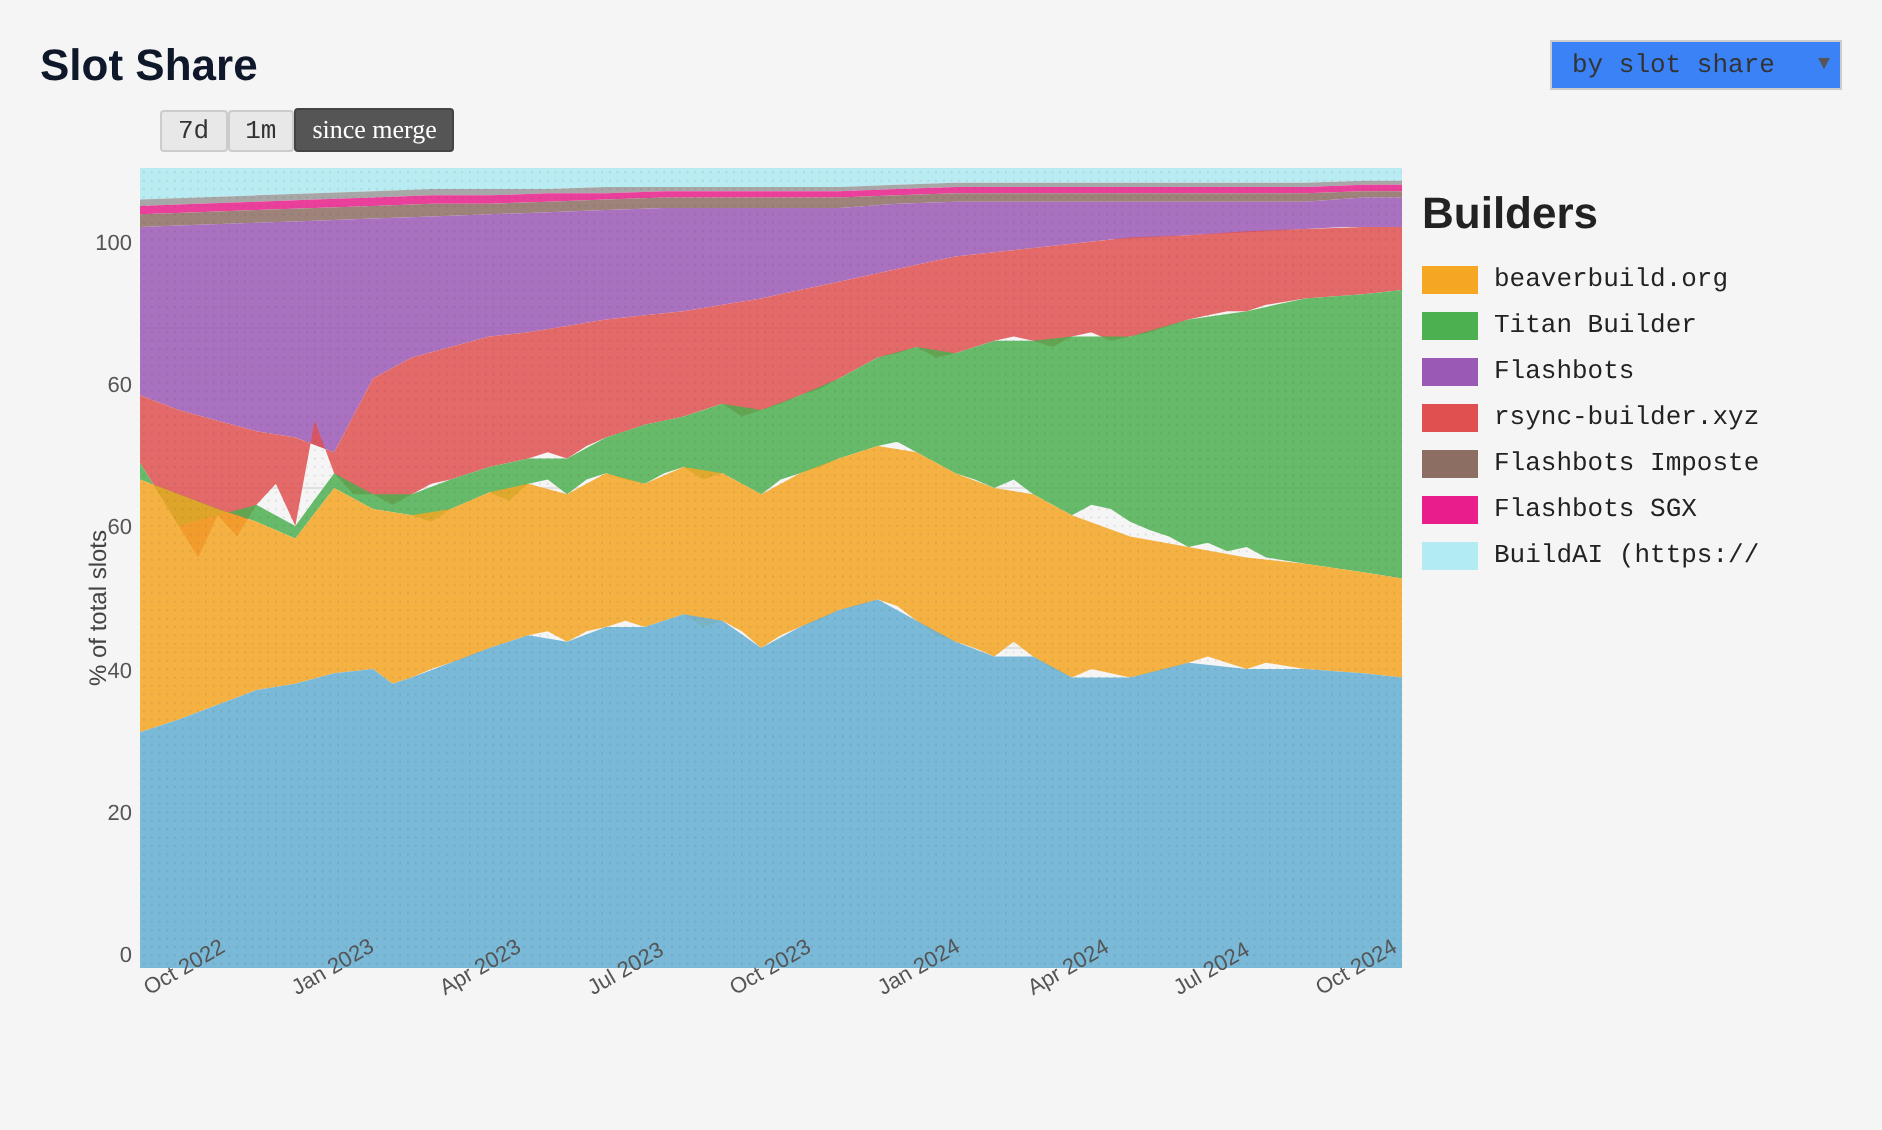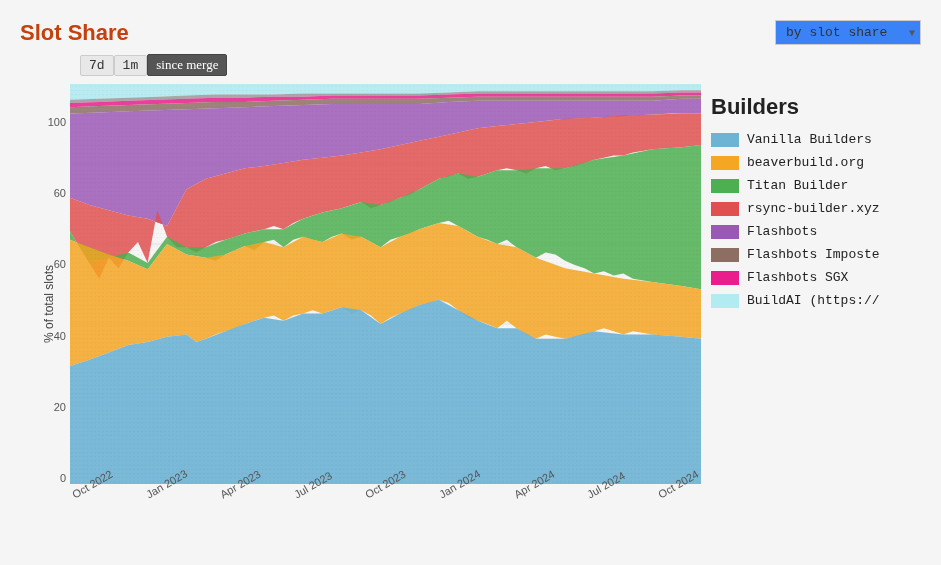--- a/index.html
+++ b/index.html
@@ -14,21 +14,21 @@
     .container {
       width: 941px;
       height: 565px;
       background: #f5f5f5;
       padding: 20px 10px 10px 20px;
       position: relative;
     }
     .title {
       font-size: 22px;
       font-weight: bold;
-      color: #c2410c;
+      color: #0f172a;
       margin-bottom: 8px;
       font-family: Arial, sans-serif;
     }
     .time-buttons {
       display: flex;
       align-items: center;
       gap: 0;
       margin-bottom: 8px;
       margin-left: 60px;
     }
@@ -282,38 +282,34 @@
         <span class="x-label">Jan 2024</span>
         <span class="x-label">Apr 2024</span>
         <span class="x-label">Jul 2024</span>
         <span class="x-label">Oct 2024</span>
       </div>
     </div>
 
     <div class="legend">
       <div class="legend-title">Builders</div>
       <div class="legend-item">
-        <div class="legend-color" style="background:#6db3d4;"></div>
-        <span class="legend-label">Vanilla Builders</span>
-      </div>
-      <div class="legend-item">
         <div class="legend-color" style="background:#f5a623;"></div>
         <span class="legend-label">beaverbuild.org</span>
       </div>
       <div class="legend-item">
         <div class="legend-color" style="background:#4caf50;"></div>
         <span class="legend-label">Titan Builder</span>
       </div>
       <div class="legend-item">
+        <div class="legend-color" style="background:#9b59b6;"></div>
+        <span class="legend-label">Flashbots</span>
+      </div>
+      <div class="legend-item">
         <div class="legend-color" style="background:#e05050;"></div>
         <span class="legend-label">rsync-builder.xyz</span>
-      </div>
-      <div class="legend-item">
-        <div class="legend-color" style="background:#9b59b6;"></div>
-        <span class="legend-label">Flashbots</span>
       </div>
       <div class="legend-item">
         <div class="legend-color" style="background:#8d6e63;"></div>
         <span class="legend-label">Flashbots Imposte</span>
       </div>
       <div class="legend-item">
         <div class="legend-color" style="background:#e91e8c;"></div>
         <span class="legend-label">Flashbots SGX</span>
       </div>
       <div class="legend-item">

